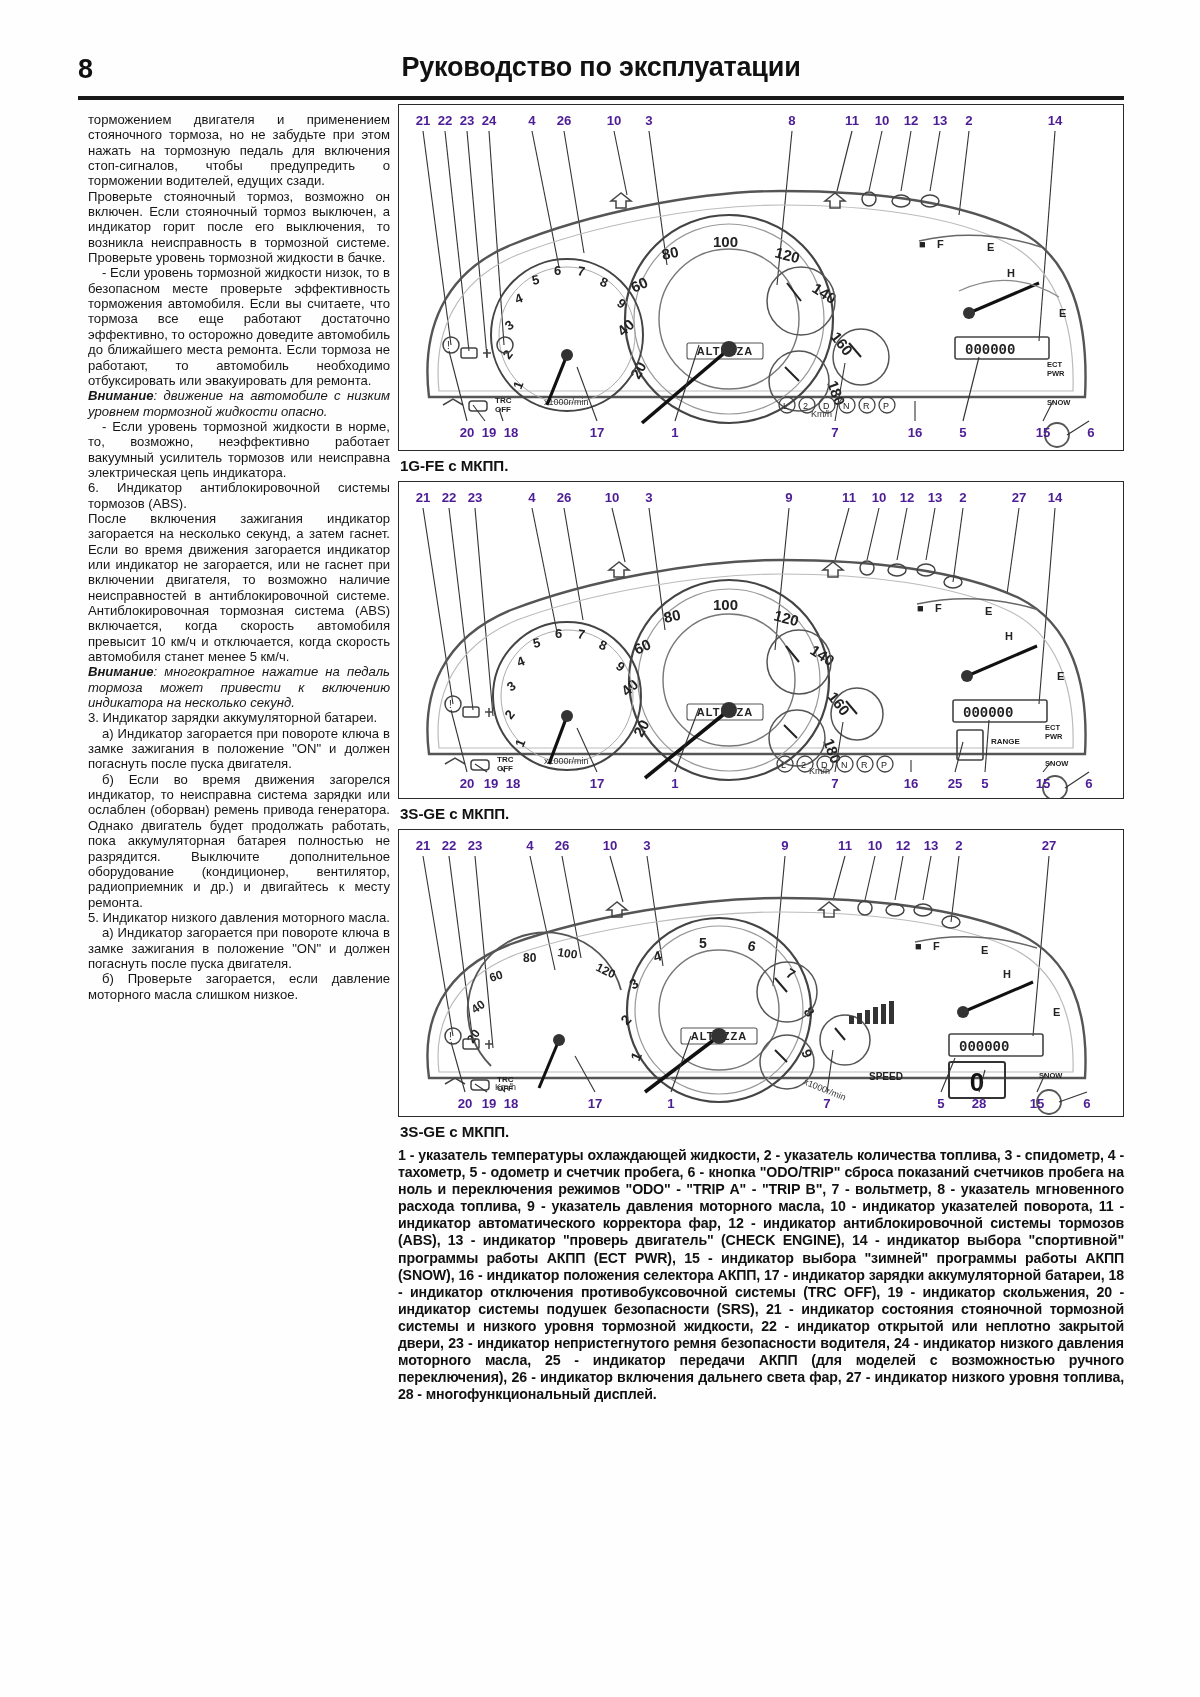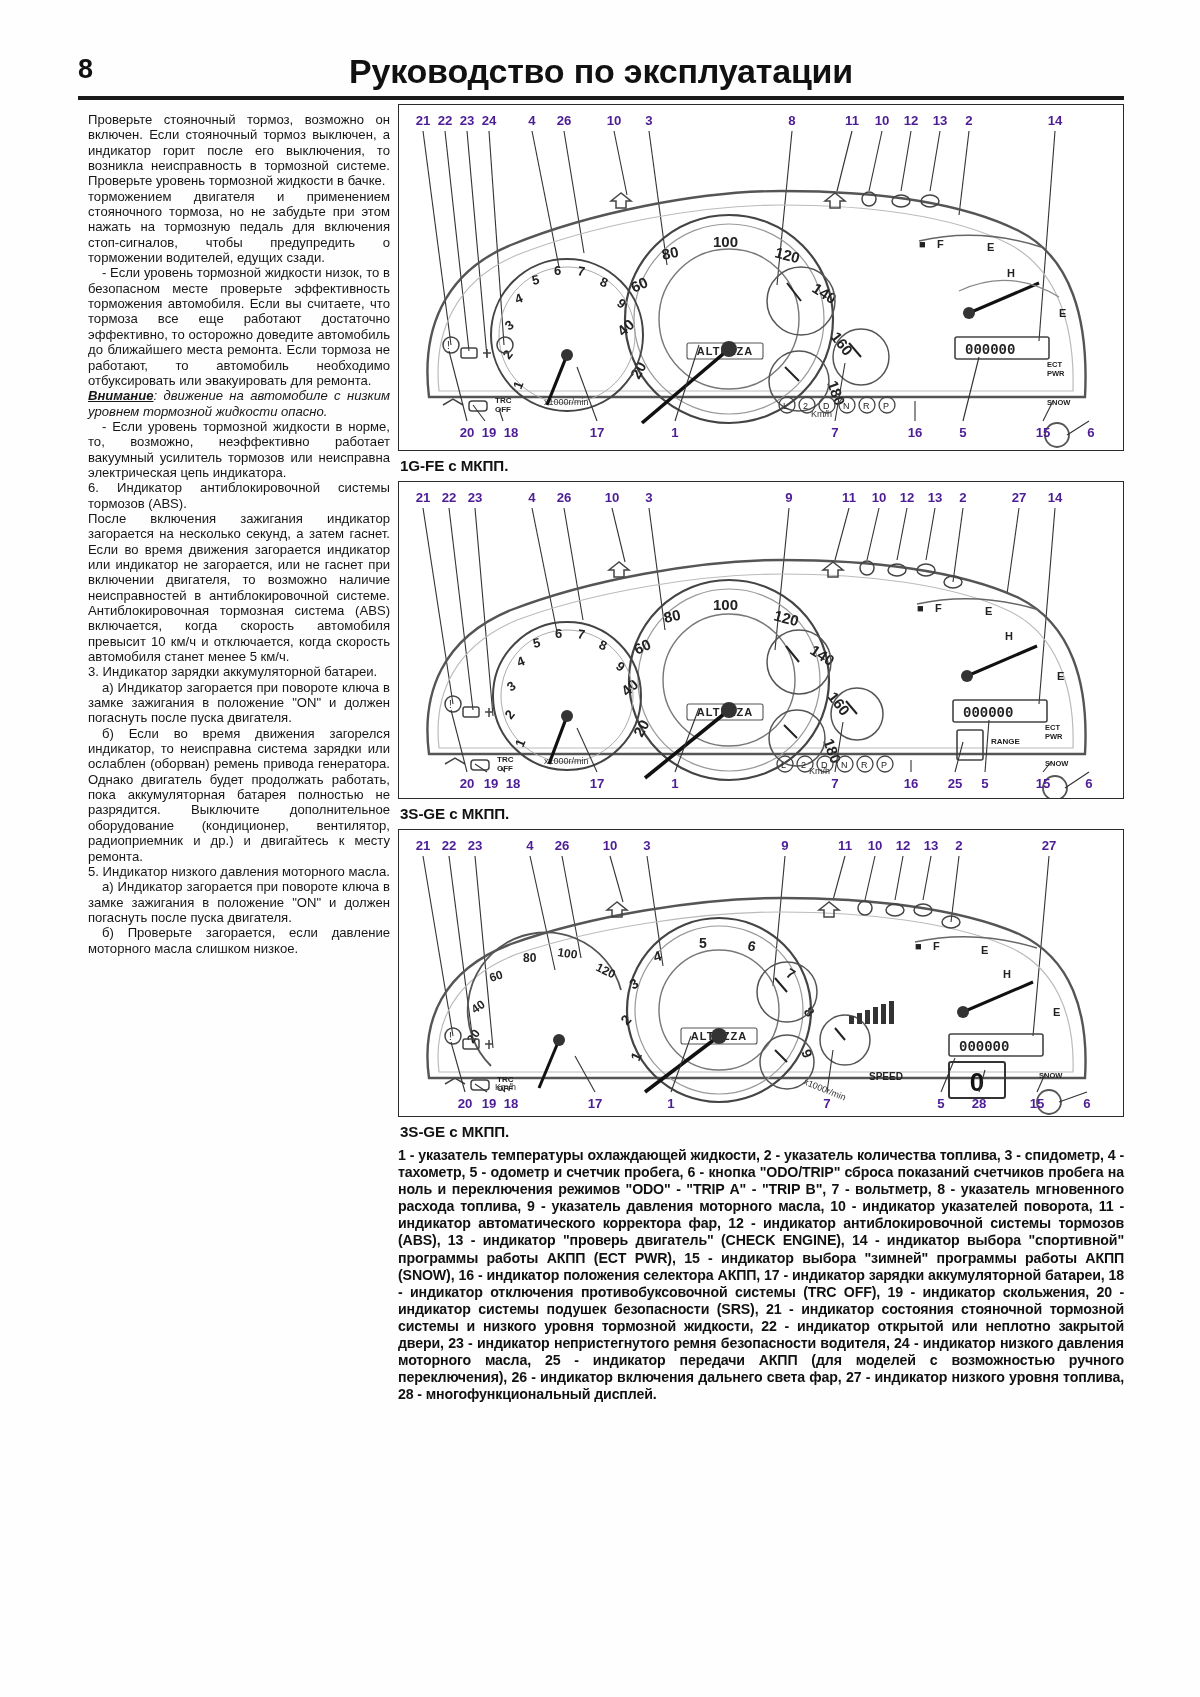--- a/index.html
+++ b/index.html
@@ -22,21 +22,21 @@
     position:absolute;left:78px;top:52px;width:1046px;height:44px;
   }
   .page-number{
     position:absolute;left:0;top:2px;
     font-size:27px;font-weight:bold;letter-spacing:0px;
     color:#111;
   }
   .header-title{
     position:absolute;left:0;top:0;width:1046px;
     text-align:center;
-    font-size:34px;font-weight:bold;
+    font-size:27px;font-weight:bold;
     color:#111;
     letter-spacing:-0.2px;
   }
   .header-rule{
     position:absolute;left:78px;top:96px;width:1046px;height:4px;
     background:#1a1a1a;
   }
 
   
   .left-col{
@@ -45,21 +45,21 @@
     line-height:15.35px;
     text-align:justify;
     color:#161616;
   }
   .left-col p{margin:0;padding:0;}
   .left-col p.ind{text-indent:14px;}
   .left-col p.warn{
     font-style:italic;
   }
   .left-col .warnlabel{
-    font-style:italic;font-weight:bold;text-decoration:underline;
+    font-style:italic;font-weight:bold;
   }
 
   
   .right-col{
     position:absolute;left:398px;top:104px;width:726px;
   }
 
   .panel-box{
     position:relative;
     border:1.6px solid #2a2a2a;
@@ -101,27 +101,28 @@
 
 <div class="page">
 
   <div class="header">
     <div class="page-number">8</div>
     <div class="header-title">Руководство по эксплуатации</div>
   </div>
   <div class="header-rule"></div>
 
   <div class="left-col">
+    <p>торможением двигателя и применением стояночного тормоза, но не забудьте при этом нажать на тормозную педаль для включения стоп-сигналов, чтобы предупредить о торможении водителей, едущих сзади.</p>
     <p>Проверьте стояночный тормоз, возможно он включен. Если стояночный тормоз выключен, а индикатор горит после его выключения, то возникла неисправность в тормозной системе. Проверьте уровень тормозной жидкости в бачке.</p>
-    <p>торможением двигателя и применением стояночного тормоза, но не забудьте при этом нажать на тормозную педаль для включения стоп-сигналов, чтобы предупредить о торможении водителей, едущих сзади.</p>
     <p class="ind">- Если уровень тормозной жидкости низок, то в безопасном месте проверьте эффективность торможения автомобиля. Если вы считаете, что тормоза все еще работают достаточно эффективно, то осторожно доведите автомобиль до ближайшего места ремонта. Если тормоза не работают, то автомобиль необходимо отбуксировать или эвакуировать для ремонта.</p>
     <p class="warn"><span class="warnlabel">Внимание</span><span>: движение на автомобиле с низким уровнем тормозной жидкости опасно.</span></p>
     <p class="ind">- Если уровень тормозной жидкости в норме, то, возможно, неэффективно работает вакуумный усилитель тормозов или неисправна электрическая цепь индикатора.</p>
     <p>6. Индикатор антиблокировочной системы тормозов (ABS).</p>
     <p>После включения зажигания индикатор загорается на несколько секунд, а затем гаснет. Если во время движения загорается индикатор или индикатор не загорается, или не гаснет при включении двигателя, то возможно наличие неисправностей в антиблокировочной системе. Антиблокировочная тормозная система (ABS) включается, когда скорость автомобиля превысит 10 км/ч и отключается, когда скорость автомобиля станет менее 5 км/ч.</p>
+    <p class="warn"><span class="warnlabel">Внимание</span><span>: многократное нажатие на педаль тормоза может привести к включению индикатора на несколько секунд.</span></p>
     <p>3. Индикатор зарядки аккумуляторной батареи.</p>
     <p class="ind">а) Индикатор загорается при повороте ключа в замке зажигания в положение "ON" и должен погаснуть после пуска двигателя.</p>
     <p class="ind">б) Если во время движения загорелся индикатор, то неисправна система зарядки или ослаблен (оборван) ремень привода генератора. Однако двигатель будет продолжать работать, пока аккумуляторная батарея полностью не разрядится. Выключите дополнительное оборудование (кондиционер, вентилятор, радиоприемник и др.) и двигайтесь к месту ремонта.</p>
     <p>5. Индикатор низкого давления моторного масла.</p>
     <p class="ind">а) Индикатор загорается при повороте ключа в замке зажигания в положение "ON" и должен погаснуть после пуска двигателя.</p>
     <p class="ind">б) Проверьте загорается, если давление моторного масла слишком низкое.</p>
   </div>
 
   <div class="right-col">
 

